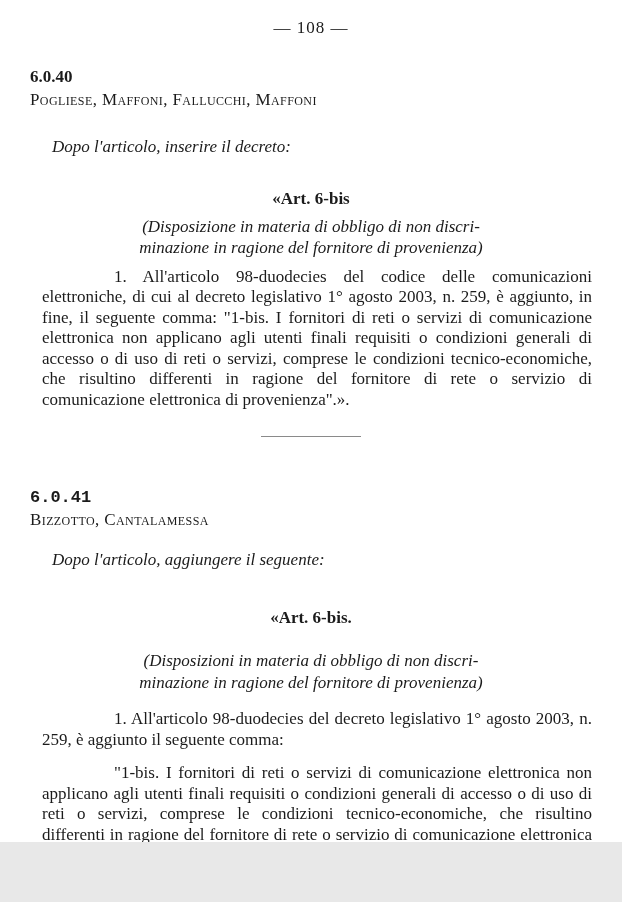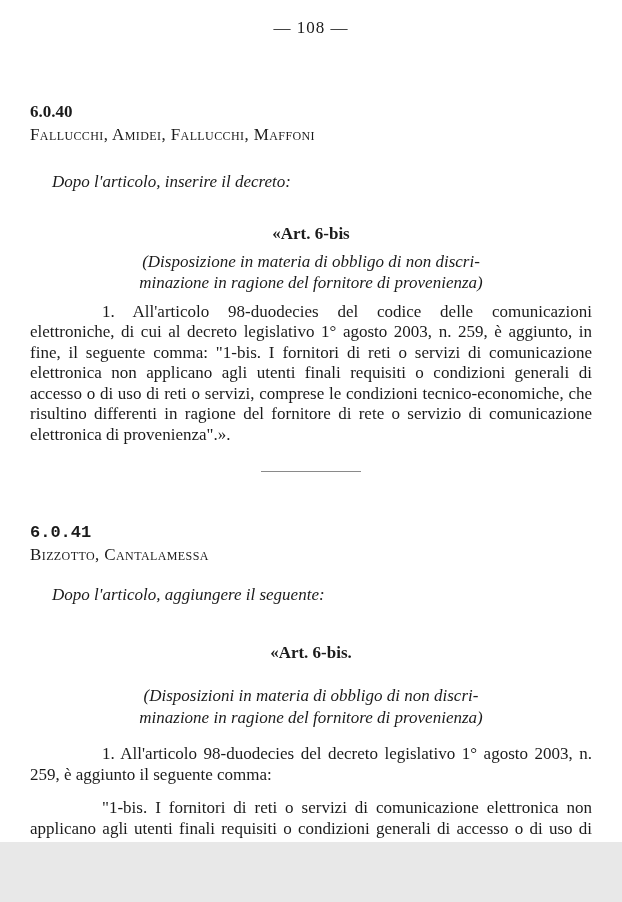--- a/index.html
+++ b/index.html
@@ -20,21 +20,21 @@
     box-sizing: border-box;
     padding: 18px 30px 0 30px;
     overflow: hidden;
   }
   .page-number {
     text-align: center;
     letter-spacing: 1px;
   }
   .amendment-number {
     font-weight: bold;
-    margin-top: 63px;
+    margin-top: 28px;
   }
   .proponents {
     font-variant: small-caps;
     letter-spacing: 0.4px;
     margin-top: 3px;
   }
   .instruction {
     font-style: italic;
     text-indent: 22px;
     margin-top: 26px;
@@ -47,20 +47,21 @@
   .article-subtitle {
     text-align: center;
     font-style: italic;
     line-height: 21.5px;
     margin-top: 6px;
   }
   .body-paragraph {
     text-align: justify;
     text-indent: 72px;
     margin-top: 8px;
+    margin-left: 12px;
   }
   .body-paragraph.second { margin-top: 16px; }
   .body-paragraph.third  { margin-top: 13px; }
   .section-divider {
     border: none;
     border-top: 1px solid #8a8a8a;
     width: 100px;
     margin: 26px auto 0 auto;
   }
   .section-divider.last { margin-top: 23px; }
@@ -73,21 +74,21 @@
 </style>
 </head>
 <body>
 
 <div class="page">
 
   <div class="page-number">— 108 —</div>
 
   <div class="sec1">
     <div class="amendment-number">6.0.40</div>
-    <div class="proponents">Fallucchi, Amidei, Fallucchi, Maffoni</div>
+    <div class="proponents">Pogliese, Maffoni, Fallucchi, Maffoni</div>
     <div class="instruction">Dopo l'articolo, inserire il decreto:</div>
     <div class="article-heading"><span>«Art. 6-</span><span class="it">bis</span></div>
     <div class="article-subtitle">
       <div>(Disposizione in materia di obbligo di non discri-</div>
       <div>minazione in ragione del fornitore di provenienza)</div>
     </div>
     <div class="body-paragraph"><span>1. All'articolo 98-</span><span class="it">duodecies</span><span> del codice delle comunicazioni elettroniche, di cui al decreto legislativo 1° agosto 2003, n. 259, è aggiunto, in fine, il seguente comma: "1-</span><span class="it">bis</span><span>. I fornitori di reti o servizi di comunicazione elettronica non applicano agli utenti finali requisiti o condizioni generali di accesso o di uso di reti o servizi, comprese le condizioni tecnico-economiche, che risultino differenti in ragione del fornitore di rete o servizio di comunicazione elettronica di provenienza".».</span></div>
   </div>
 
   <hr class="section-divider">

